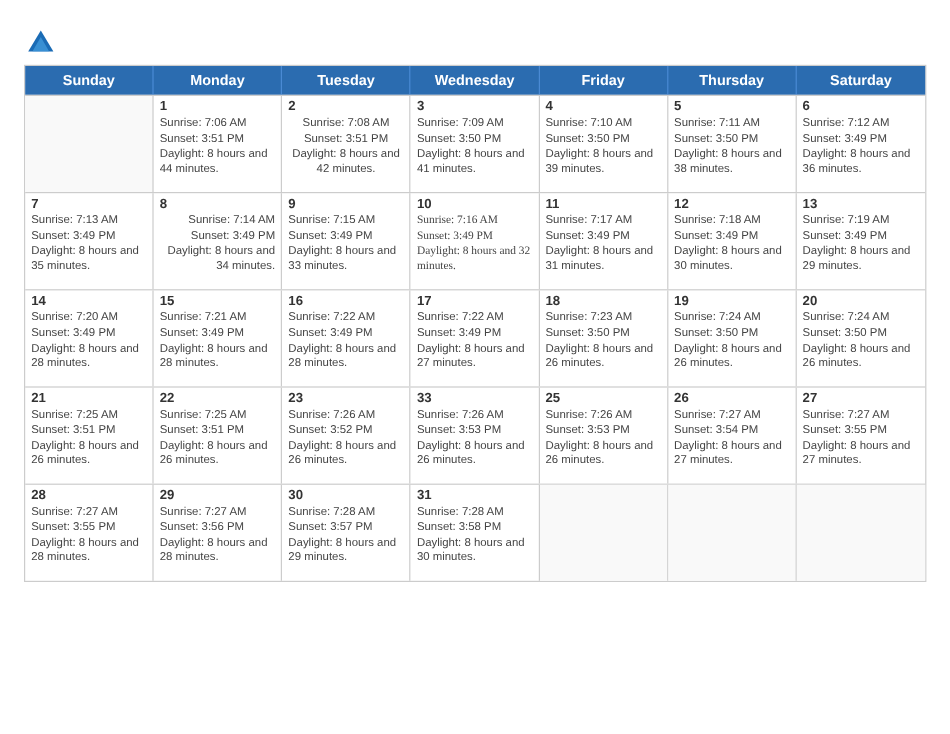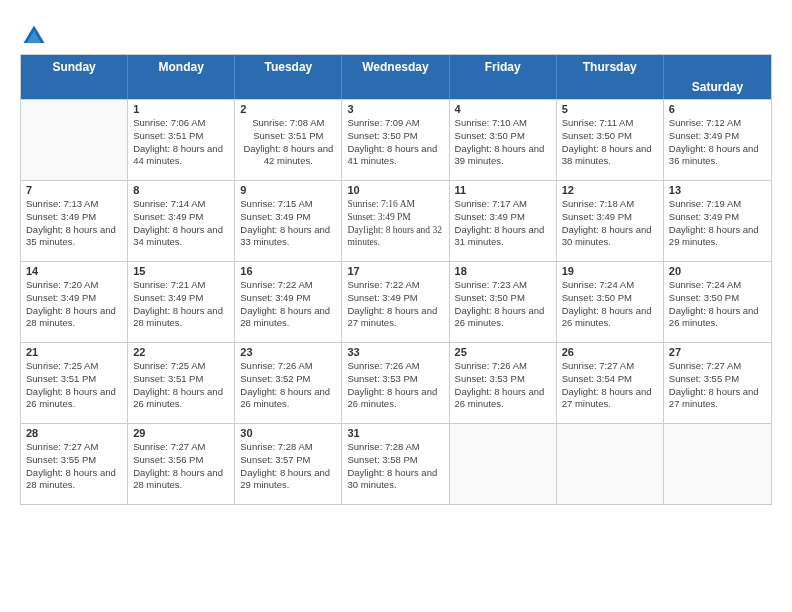--- a/index.html
+++ b/index.html
@@ -73,21 +73,21 @@
       background: #2b6cb0;
     }
     .cal-header-cell {
       color: #fff;
       font-size: 12px;
       font-weight: bold;
       text-align: center;
       padding: 5px 2px;
       border-right: 1px solid #4a8ad4;
     }
-    .cal-header-cell:last-child { border-right: none; margin-top: 20px; }
+    .cal-header-cell:last-child { border-right: none; }
     .cal-body {
       flex: 1;
       display: flex;
       flex-direction: column;
     }
     .cal-row {
       display: grid;
       grid-template-columns: repeat(7, 1fr);
       flex: 1;
       border-top: 1px solid #ccc;
@@ -187,21 +187,21 @@
         </div>
         <div class="cal-row">
           <div class="cal-cell">
             <div class="day-number">7</div>
             <div class="day-info" style="white-space: pre-line;">Sunrise: 7:13 AM
 Sunset: 3:49 PM
 Daylight: 8 hours and 35 minutes.</div>
           </div>
           <div class="cal-cell">
             <div class="day-number">8</div>
-            <div class="day-info" style="white-space: pre-line;">Sunrise: 7:14 AM
+            <div class="day-info" style="white-space: pre-line; text-align: right;">Sunrise: 7:14 AM
 Sunset: 3:49 PM
 Daylight: 8 hours and 34 minutes.</div>
           </div>
           <div class="cal-cell">
             <div class="day-number">9</div>
             <div class="day-info" style="white-space: pre-line;">Sunrise: 7:15 AM
 Sunset: 3:49 PM
 Daylight: 8 hours and 33 minutes.</div>
           </div>
           <div class="cal-cell">

